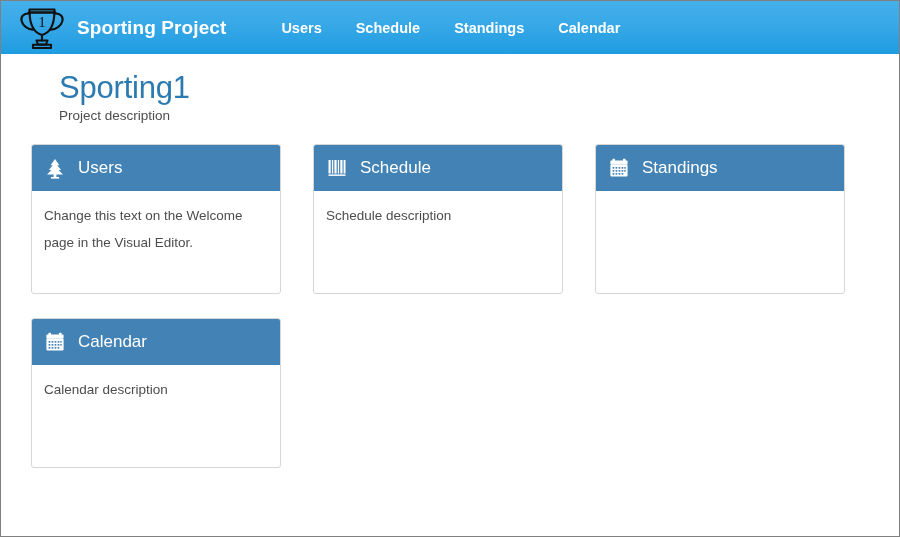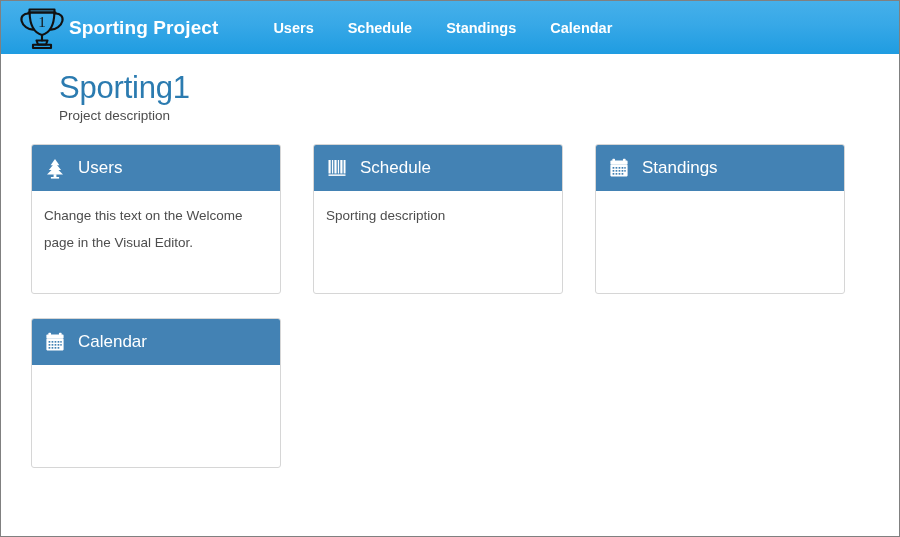--- a/index.html
+++ b/index.html
@@ -39,21 +39,21 @@
     margin-left: 14px;
     width: 54px;
     height: 48px;
     display: flex;
     align-items: center;
     justify-content: center;
     flex: 0 0 auto;
   }
 
   .brand-title {
-    margin-left: 0;
+    margin-left: 8px;
     color: #ffffff;
     font-size: 19px;
     font-weight: bold;
     letter-spacing: 0.1px;
     white-space: nowrap;
     cursor: pointer;
   }
 
   .nav-links {
     display: flex;
@@ -245,21 +245,21 @@
                   <rect x="7.4" y="2" width="2.2" height="13.5"></rect>
                   <rect x="10.8" y="2" width="1.3" height="13.5"></rect>
                   <rect x="13.3" y="2" width="2.2" height="13.5"></rect>
                   <rect x="16.6" y="2" width="1.9" height="13.5"></rect>
                   <rect x="1.5" y="16.4" width="17" height="1.5"></rect>
                 </g>
               </svg>
             </span>
             <span class="card-title">Schedule</span>
           </div>
-          <div class="card-body">Sporting description</div>
+          <div class="card-body">Schedule description</div>
         </div>
 
         <div class="card" style="margin-right:0">
           <div class="card-header">
             <span class="card-icon">
               <svg width="20" height="21" viewBox="0 0 20 21" aria-hidden="true">
                 <g fill="#ffffff">
                   <rect x="3.4" y="0.8" width="2.6" height="3.4" rx="0.6"></rect>
                   <rect x="14.0" y="0.8" width="2.6" height="3.4" rx="0.6"></rect>
                   <rect x="1.4" y="2.6" width="17.2" height="4.2" rx="0.8"></rect>
@@ -314,19 +314,20 @@
                   <rect x="15.3" y="12.0" width="1.4" height="1.7"></rect>
                   <rect x="3.6" y="15.0" width="1.7" height="1.7"></rect>
                   <rect x="6.6" y="15.0" width="1.7" height="1.7"></rect>
                   <rect x="9.6" y="15.0" width="1.7" height="1.7"></rect>
                   <rect x="12.6" y="15.0" width="1.7" height="1.7"></rect>
                 </g>
               </svg>
             </span>
             <span class="card-title">Calendar</span>
           </div>
+          <div class="card-body">Calendar description</div>
         </div>
 
       </div>
 
     </div>
   </div>
 </div>
 
 </body></html>

